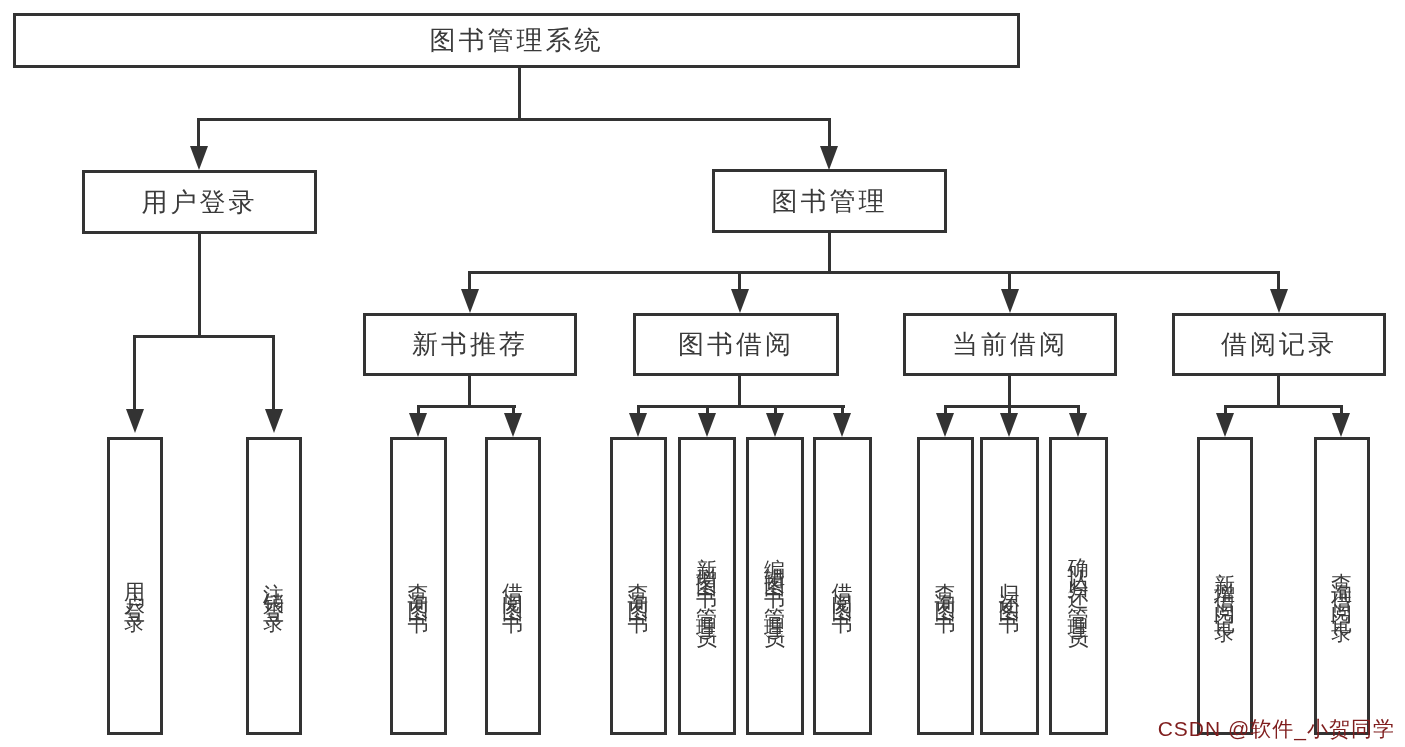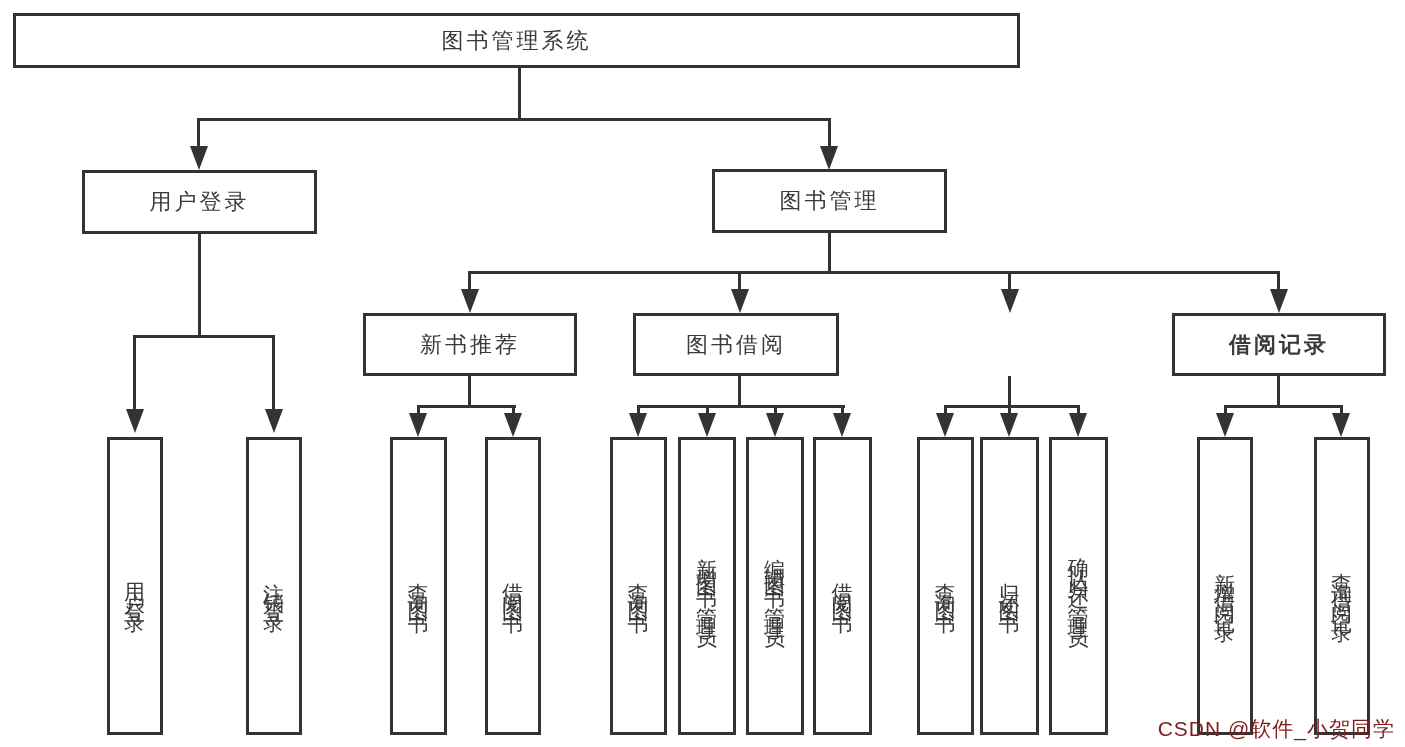--- a/index.html
+++ b/index.html
@@ -15,21 +15,21 @@
   .box {
     position: absolute;
     box-sizing: border-box;
     border: 3px solid #333333;
     background: #ffffff;
     display: flex;
     align-items: center;
     justify-content: center;
     text-align: center;
   }
-  .hlabel { font-size: 22px; letter-spacing: 3px; white-space: nowrap; text-align: center; }
+  .hlabel { font-size: 26px; letter-spacing: 3px; white-space: nowrap; text-align: center; }
   .vbox {
     writing-mode: vertical-rl;
     text-orientation: mixed;
     font-size: 21px;
     letter-spacing: 10px;
     line-height: 1;
   }
   .line { position: absolute; background: #333333; }
   .arr {
     position: absolute;
@@ -63,21 +63,24 @@
   <div class="box hlabel" style="left:712px; top:169px; width:235px; height:64px;">
     <span>图书管理</span>
   </div>
 
   <div class="box hlabel" style="left:363px; top:313px; width:214px; height:63px;">
     <span>新书推荐</span>
   </div>
   <div class="box hlabel" style="left:633px; top:313px; width:206px; height:63px;">
     <span>图书借阅</span>
   </div>
-  <div class="box hlabel" style="left:1172px; top:313px; width:214px; height:63px;font-weight:bold;">
+  <div class="box hlabel" style="left:903px; top:313px; width:214px; height:63px;">
+    <span>当前借阅</span>
+  </div>
+  <div class="box hlabel" style="left:1172px; top:313px; width:214px; height:63px;">
     <span>借阅记录</span>
   </div>
 
   <div class="box vbox" style="left:107px; top:437px; width:56px; height:298px;">
     <span>用户登录</span>
   </div>
   <div class="box vbox" style="left:246px; top:437px; width:56px; height:298px;">
     <span>注销登录</span>
   </div>
 

